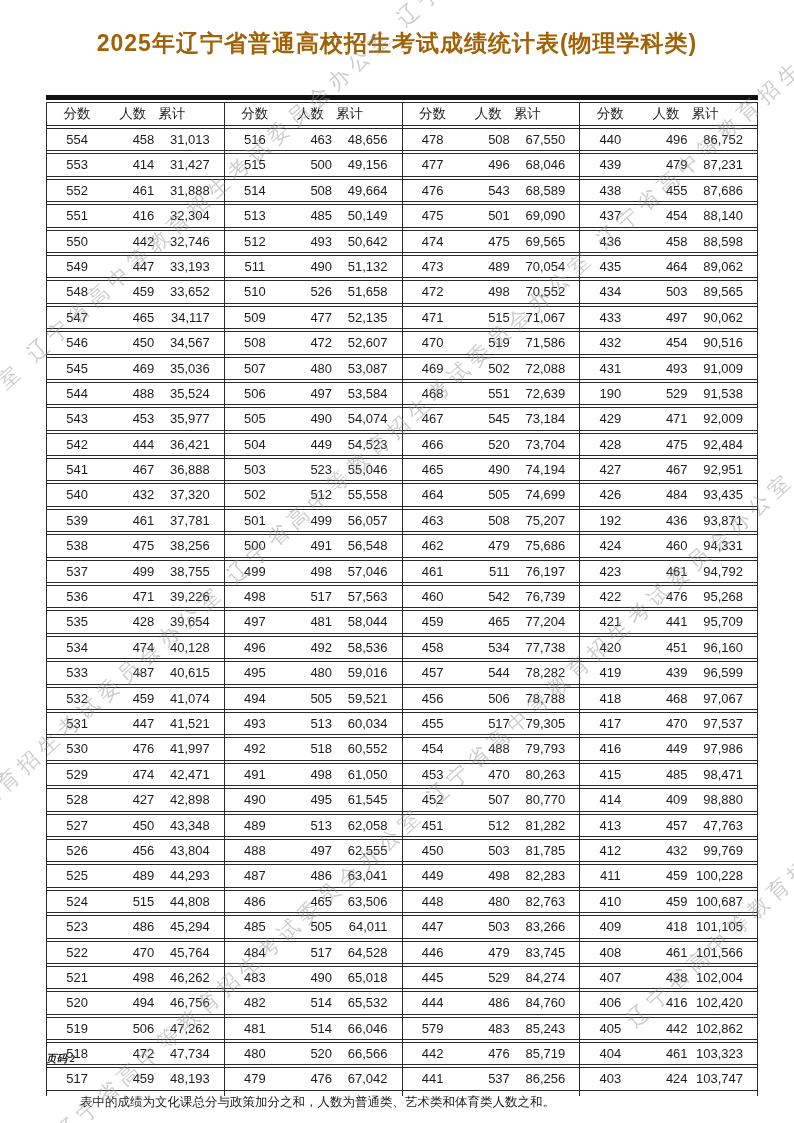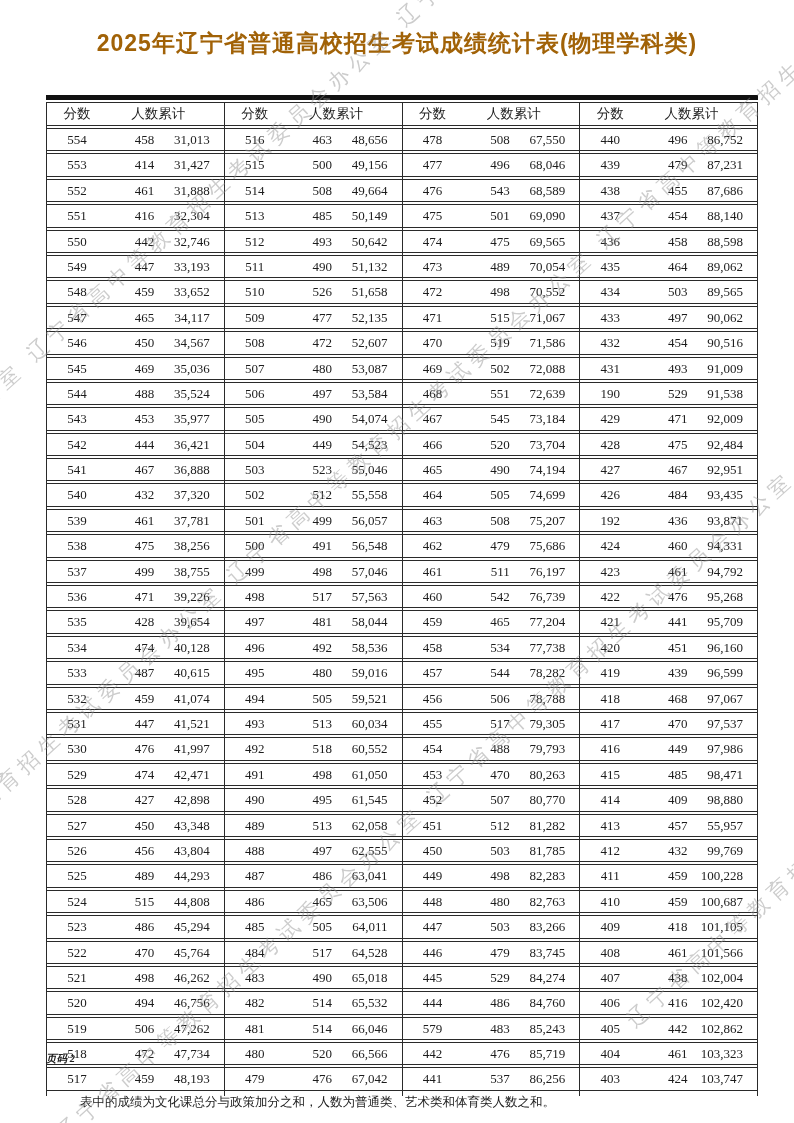--- a/index.html
+++ b/index.html
@@ -28,21 +28,20 @@
     top:95px;left:46px;
     width:712px;
   }
   .thick-bar{
     height:5px;
     background:#111;
     margin-bottom:2px;
   }
   .groups{
     display:flex;
-    font-family:Liberation Serif, serif;
   }
   .group{
     flex:1 1 0;
     border-left:1px solid #2a2a2a;
     padding-bottom:3px;
     min-width:0;
   }
   .group:last-child{
     border-right:1px solid #2a2a2a;
   }
@@ -58,21 +57,21 @@
   }
   .row.head{
     font-size:13.5px;
     height:22px;
     line-height:22px;
   }
   .cell{white-space:nowrap;overflow:hidden;}
   .cell.c0{text-align:center;}
   .cell.c1{text-align:right;padding-right:4px;}
   .cell.c2{text-align:right;padding-right:14px;}
-  .row.head .cell.c1{text-align:right;padding-right:0;}
+  .row.head .cell.c1{text-align:center;padding-right:0;}
   .row.head .cell.c2{text-align:left;padding-right:14px;}
   
   .footnote{
     position:absolute;
     top:1094px;left:46px;
     font-size:12.5px;
     color:#222;
     margin-left:34px;
   }
   .page-label{
@@ -853,21 +852,21 @@
             <div class="cell c2">98,471</div>
           </div>
           <div class="row">
             <div class="cell c0">414</div>
             <div class="cell c1">409</div>
             <div class="cell c2">98,880</div>
           </div>
           <div class="row">
             <div class="cell c0">413</div>
             <div class="cell c1">457</div>
-            <div class="cell c2">55,957</div>
+            <div class="cell c2">47,763</div>
           </div>
           <div class="row">
             <div class="cell c0">412</div>
             <div class="cell c1">432</div>
             <div class="cell c2">99,769</div>
           </div>
           <div class="row">
             <div class="cell c0">411</div>
             <div class="cell c1">459</div>
             <div class="cell c2">100,228</div>

